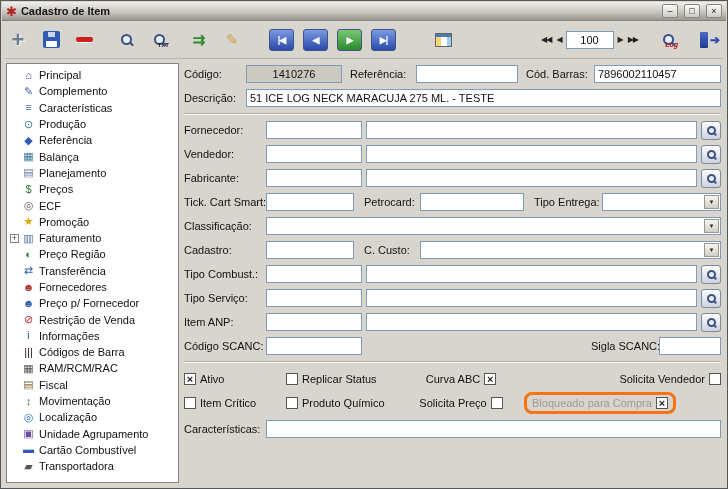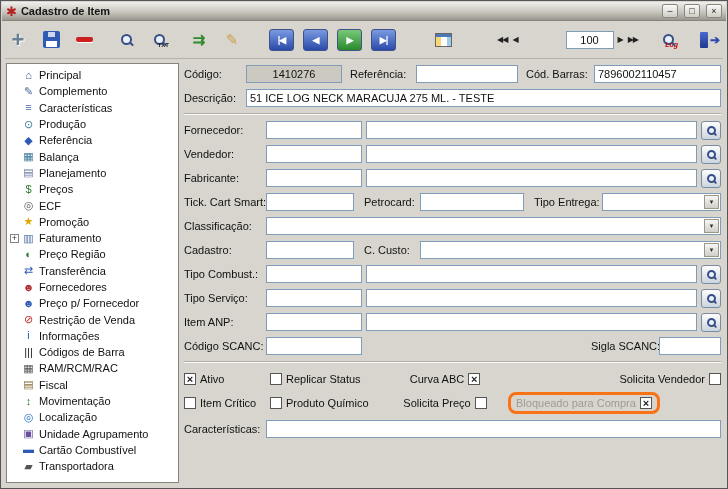--- a/index.html
+++ b/index.html
@@ -36,21 +36,21 @@
   .glyph-pen{font-size:15px;color:#caa14a;}
   .nav{width:25px;height:22px;border:1px solid #41518a;border-radius:3px;color:#fff;display:flex;align-items:center;justify-content:center;
     font-size:9px;font-weight:bold;letter-spacing:-1px;}
   .nav.blue{background:linear-gradient(#7a9ae0,#2a4aaa);}
   .nav.green{background:linear-gradient(#7ac87a,#2a8a2a);}
   .sheet{width:17px;height:14px;border:1px solid #666;position:relative;display:inline-block;
     background:linear-gradient(90deg,#f7d774 0 5px,#ffffff 5px 11px,#9ecbe8 11px);}
   .sheet::before{content:"";position:absolute;left:0;top:0;right:0;height:3px;background:#4a78b8;}
   .pager{display:flex;align-items:center;gap:3px;margin-left:auto;}
   .pgbtn{font-size:8px;color:#222;padding:1px 1px;line-height:10px;letter-spacing:-1px;}
-  .pgval{width:48px;height:18px;border:1px solid #7f9db9;background:#fff;display:flex;align-items:center;justify-content:center;font-size:11px;margin-left:44px;}
+  .pgval{width:48px;height:18px;border:1px solid #7f9db9;background:#fff;display:flex;align-items:center;justify-content:center;font-size:11px;}
   .door{width:8px;height:16px;background:linear-gradient(#4a6ace,#1d3a8c);border-radius:1px;display:inline-block;margin-right:2px;}
   .glyph-exitarrow{font-size:12px;color:#2a4aaa;font-weight:bold;}
   
   .sidebar{position:absolute;left:5px;top:62px;width:173px;bottom:5px;background:#ffffff;
     border:1px solid #87847c;padding:3px 0 0 1px;overflow:hidden;}
   .ti{height:16.3px;display:flex;align-items:center;white-space:nowrap;}
   .exp{width:13px;flex:0 0 13px;display:flex;align-items:center;justify-content:center;}
   .exp.box{flex:0 0 9px;width:9px;height:9px;margin:0 2px;border:1px solid #848484;background:#fff;
     font-size:9px;line-height:7px;justify-content:center;color:#333;}
   .tico{width:15px;flex:0 0 15px;text-align:center;font-size:11px;line-height:11px;}
@@ -71,21 +71,21 @@
   .dd{position:relative;padding-right:18px;}
   .ddb{position:absolute;right:1px;top:1px;bottom:1px;width:15px;display:flex;align-items:center;justify-content:center;
     font-size:6px;color:#333;background:linear-gradient(#f6f6f3,#d2cfc8);border:1px solid #9a978f;}
   .lk{width:20px;height:19px;margin-left:4px;padding:0;display:flex;align-items:center;justify-content:center;
     background:linear-gradient(#fdfdfd,#ccd4e0);border:1px solid #7a8aa0;border-radius:3px;}
   .sep{height:2px;border-top:1px solid #b0ada6;border-bottom:1px solid #fcfcfa;margin:2px 0 6px 0;}
   
   .cbrow{display:flex;align-items:center;height:19px;margin-bottom:2px;}
   .cbrow2{height:26px;margin-bottom:4px;}
   .cbg{display:inline-flex;align-items:center;gap:4px;}
-  .g1{width:86px;flex:0 0 86px;} .g2{width:112px;flex:0 0 112px;} .g3{width:126px;flex:0 0 126px;justify-content:center;}
+  .g1{width:86px;flex:0 0 86px;} .g2{width:112px;flex:0 0 112px;margin-left:16px;} .g3{width:126px;flex:0 0 126px;justify-content:center;}
   .g4{margin-left:auto;}
   .cb{width:12px;height:12px;flex:0 0 12px;border:1px solid #555;background:#fff;display:inline-flex;
     align-items:center;justify-content:center;font-size:11px;font-weight:bold;color:#222;line-height:10px;}
   .cb.checked::before{content:"×";}
   .cblbl{font-size:11px;white-space:nowrap;}
   .dim{color:#9e9b94;}
   .red-box{display:inline-flex;align-items:center;gap:4px;border:3px solid #f97316;border-radius:8px;
     padding:2px 5px;margin:-3px -4px -3px 0;background:transparent;}
 </style>
 </head>

